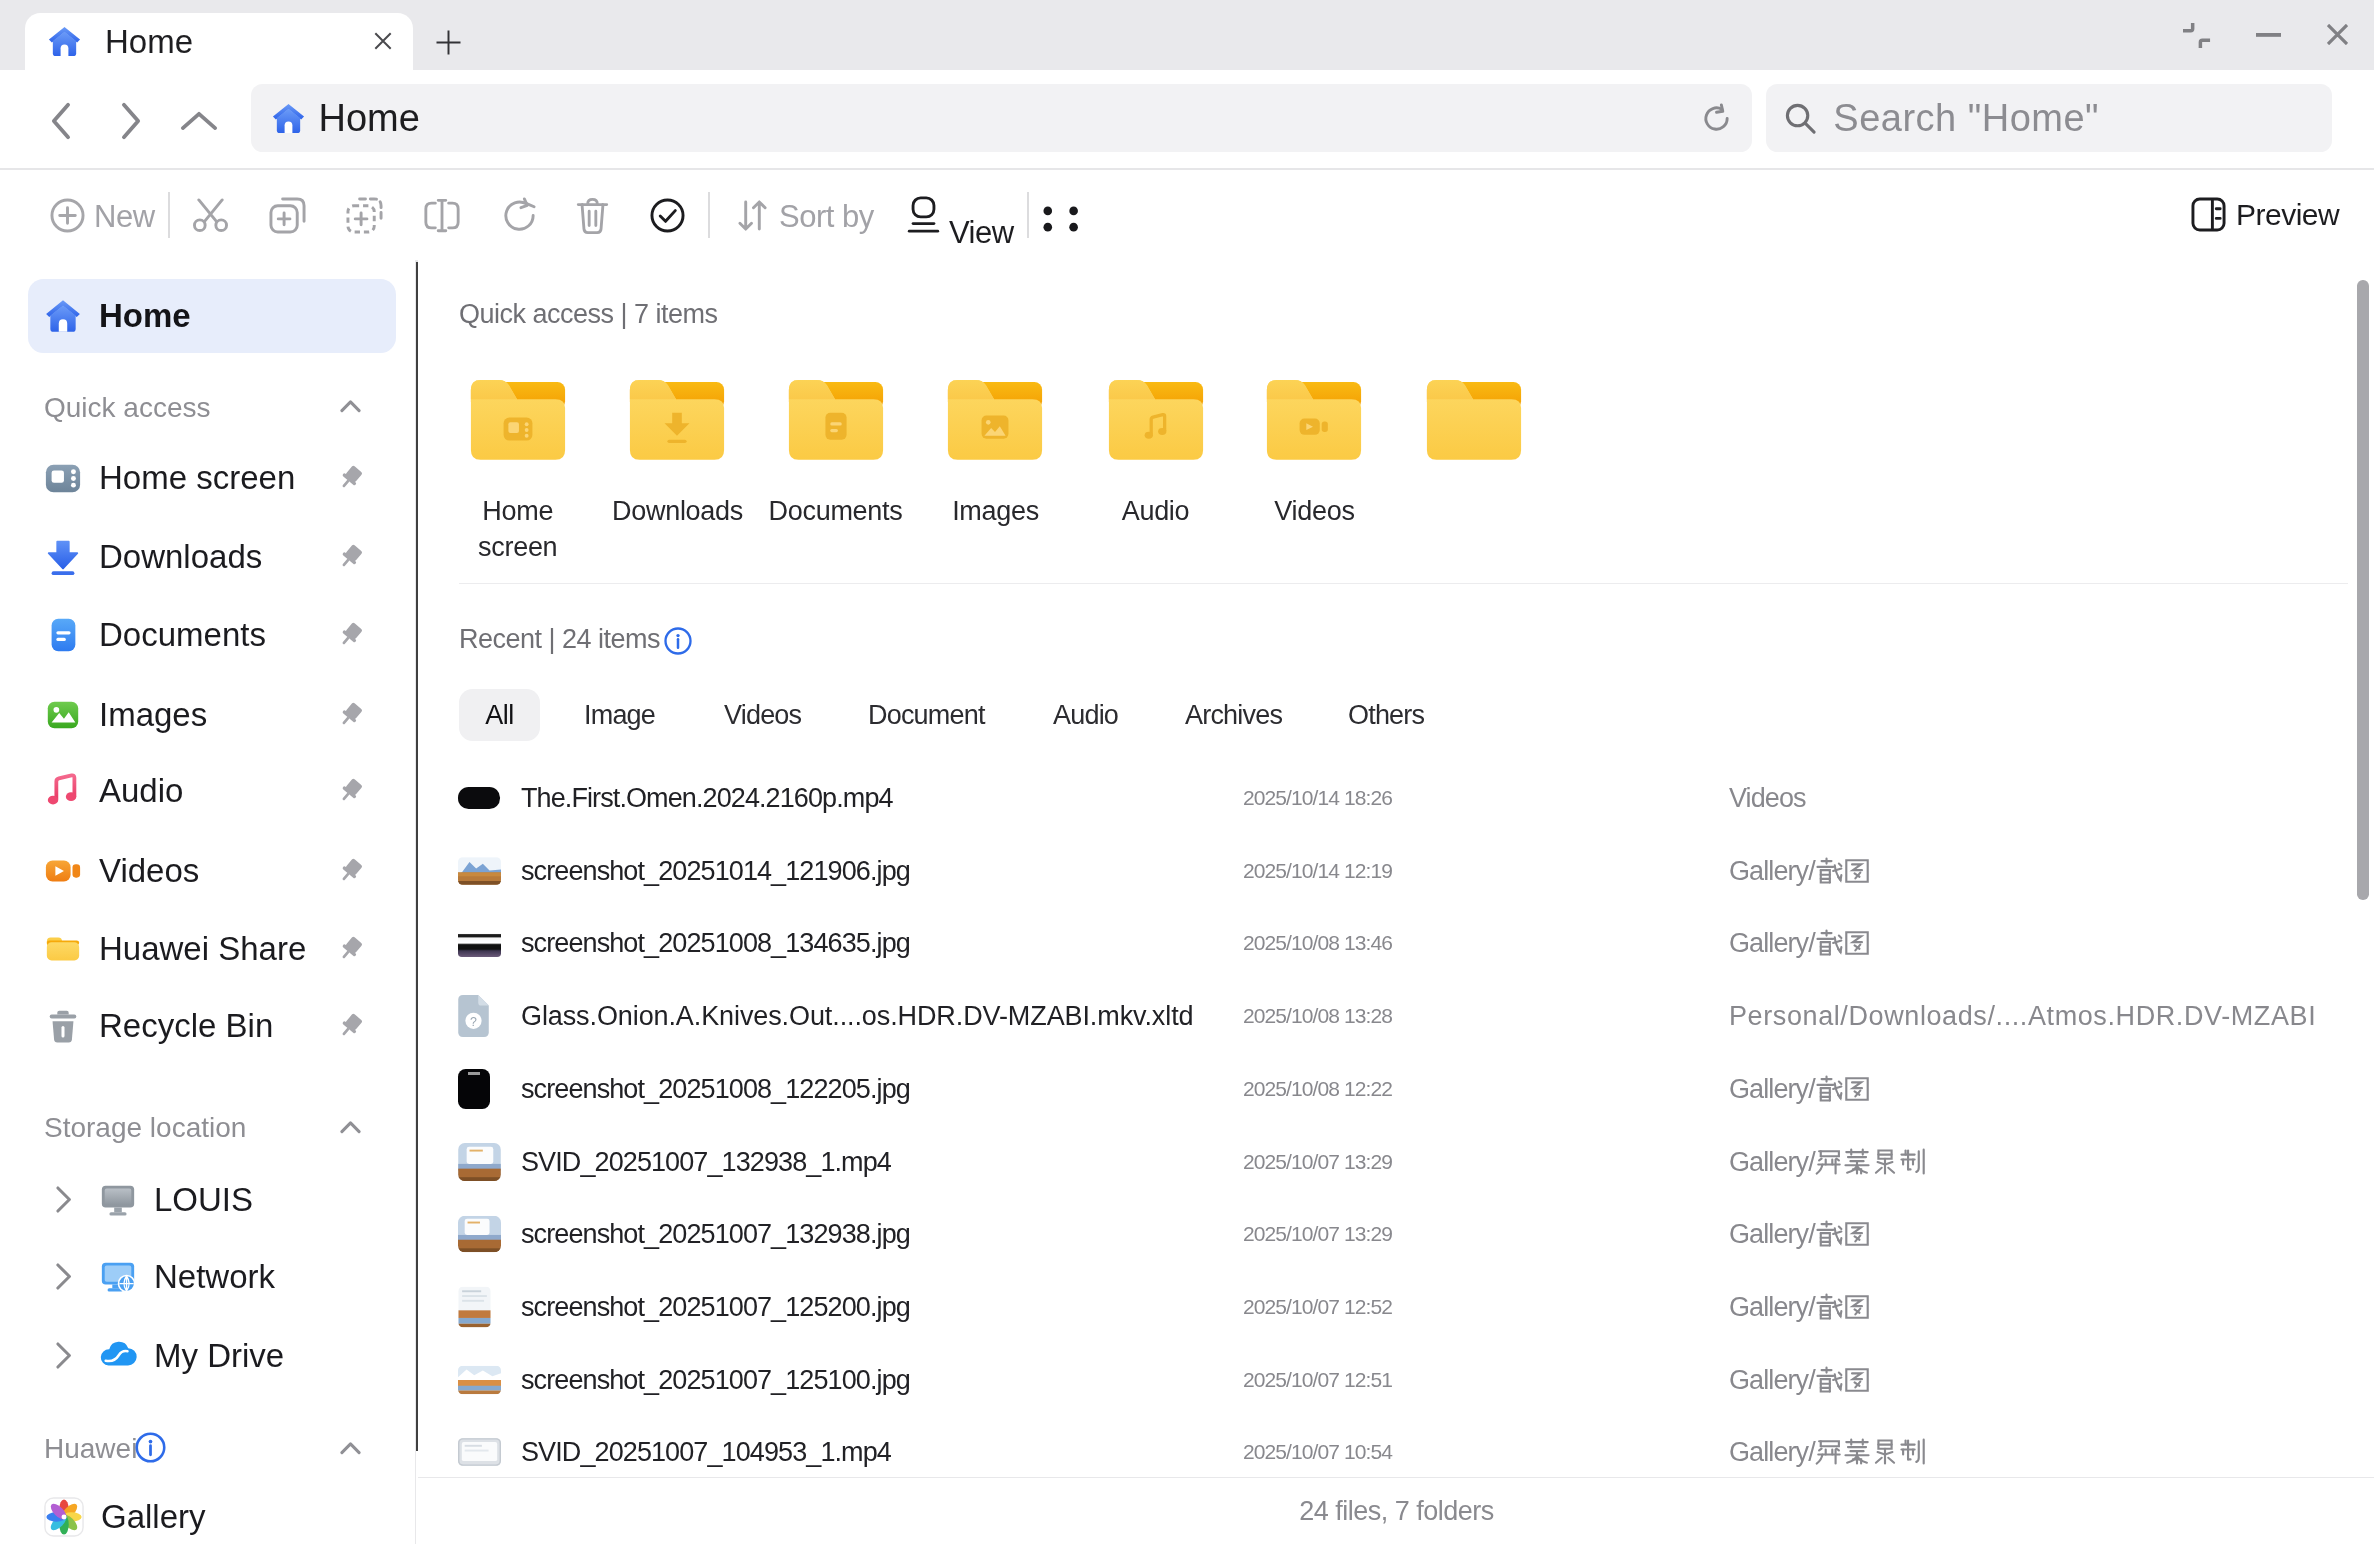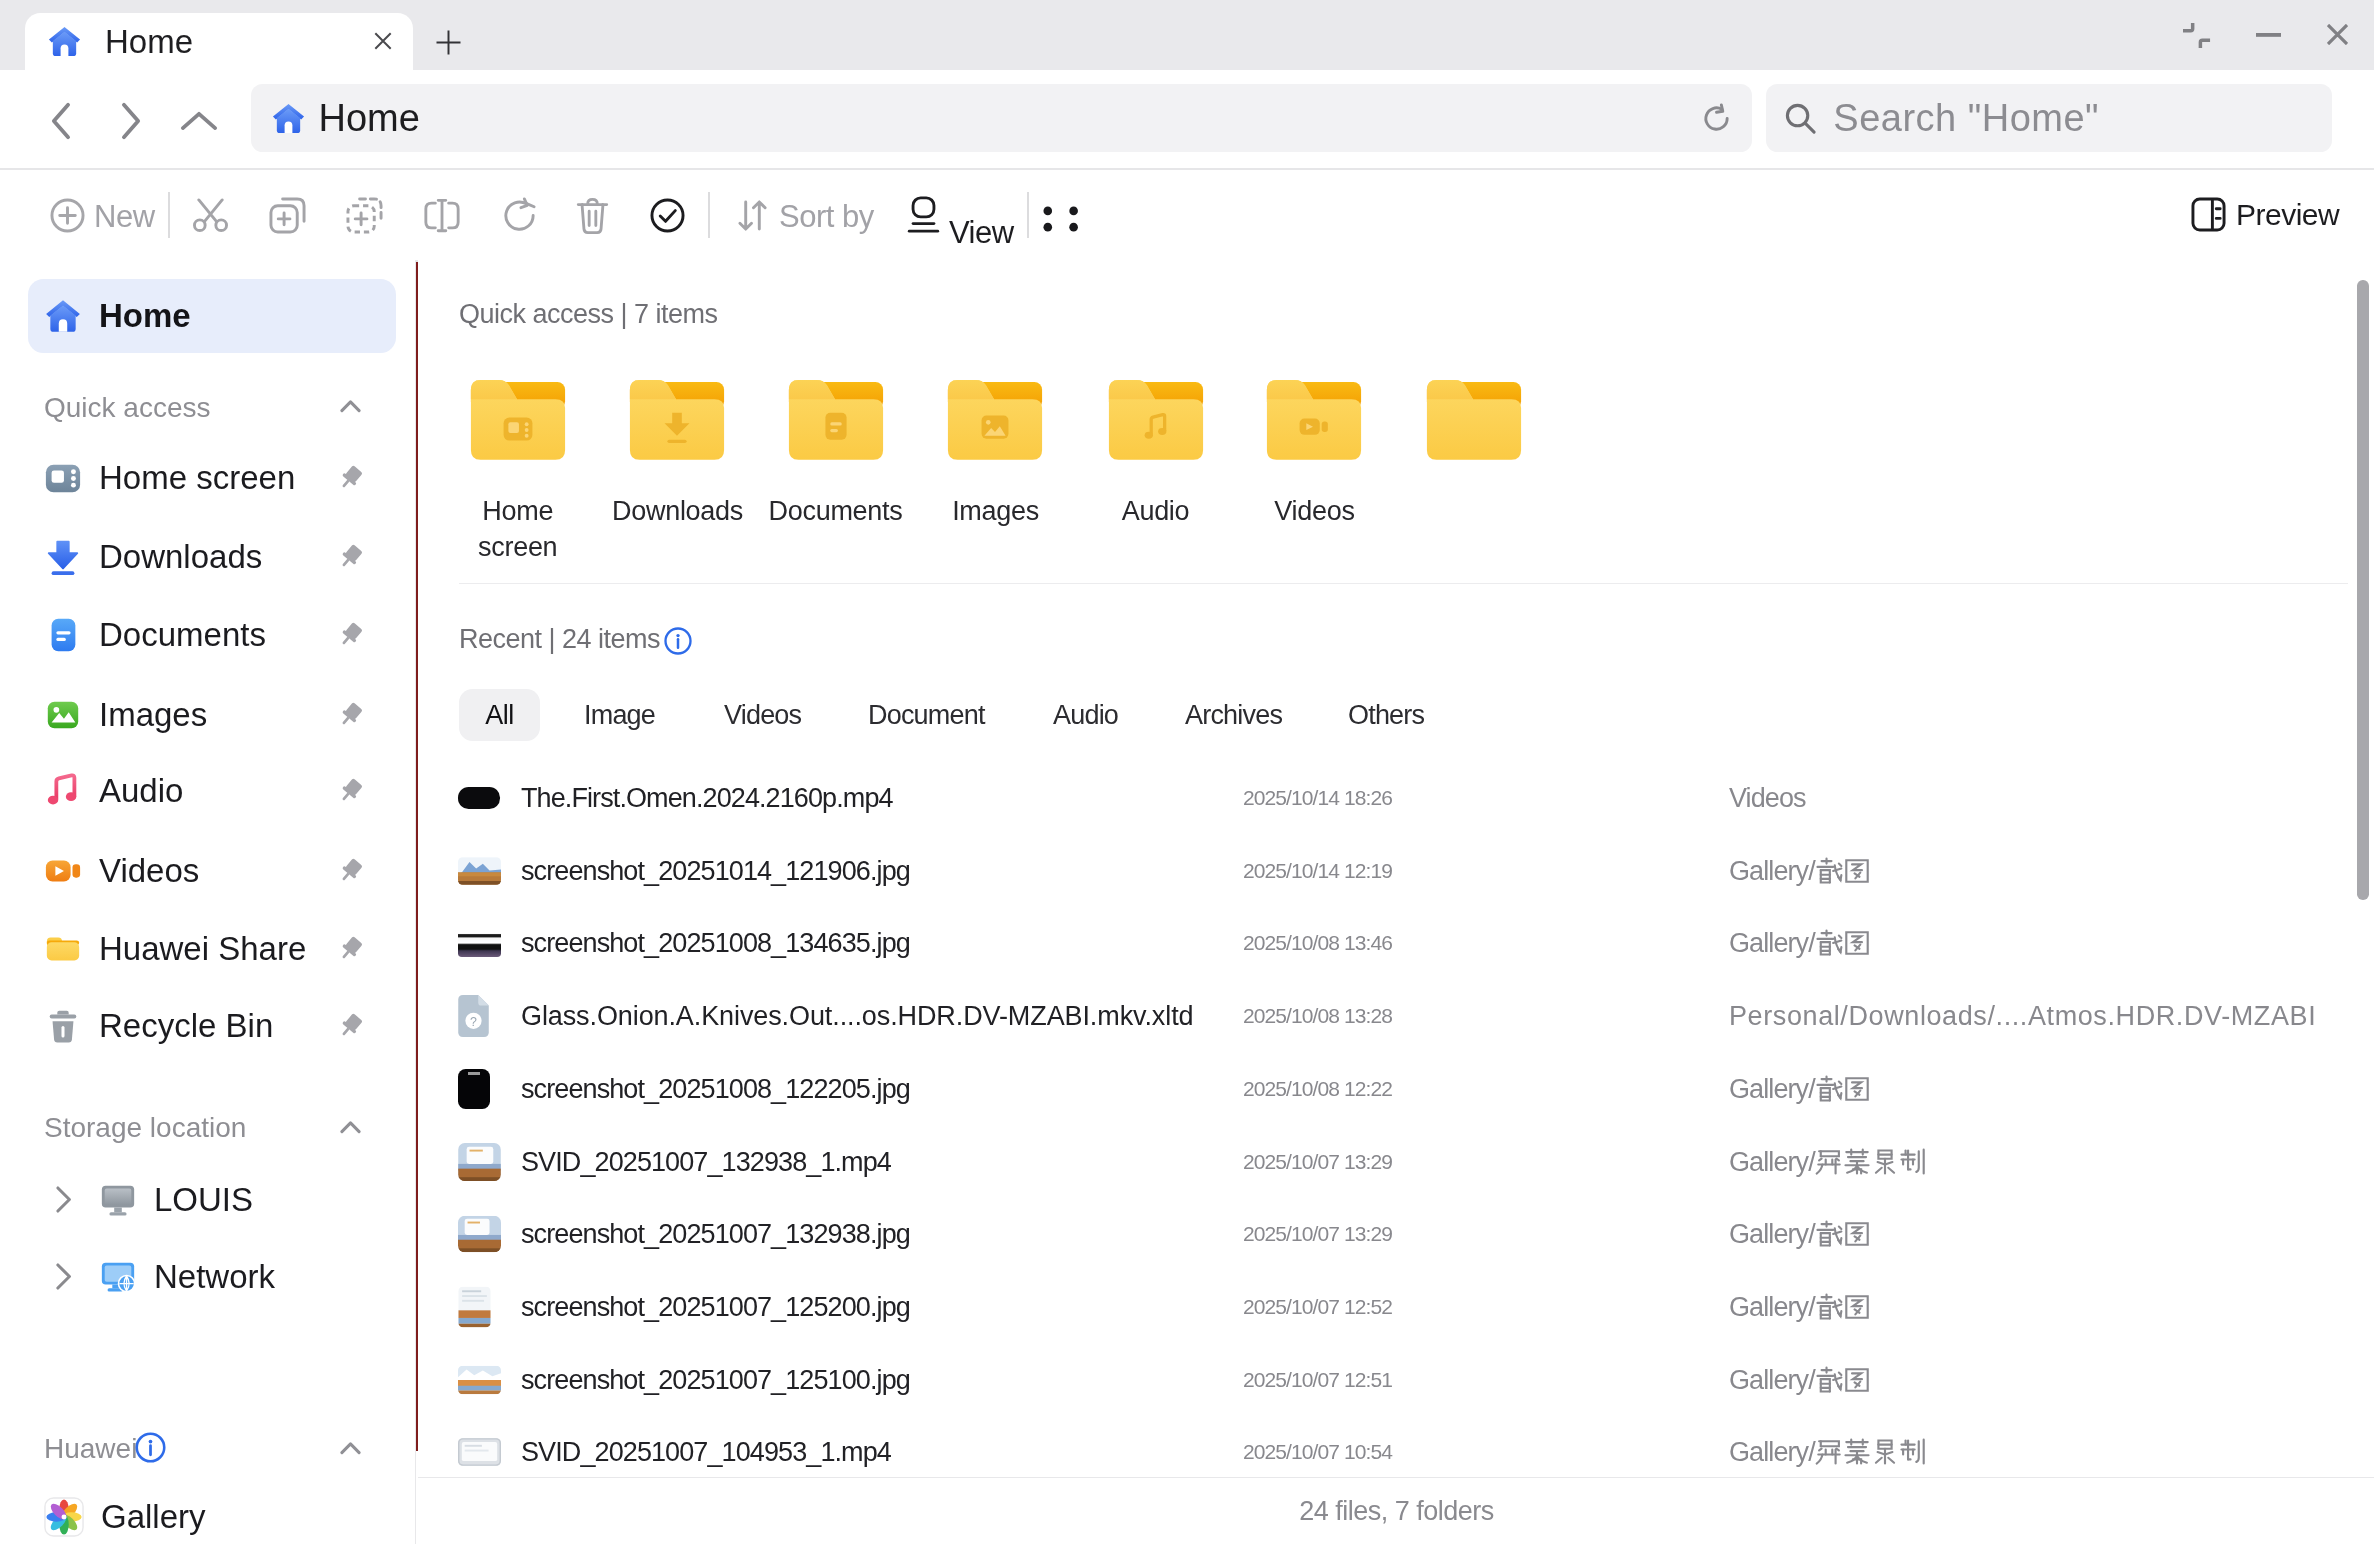--- a/index.html
+++ b/index.html
@@ -1,18 +1,18 @@
 <!DOCTYPE html>
 <html><head>
 <meta charset="utf-8">
 <style>
 *{margin:0;padding:0;box-sizing:border-box}
 html,body{width:2375px;height:1545px;font-family:"Liberation Sans",sans-serif;background:#fff;overflow:hidden}
 .abs{position:absolute}
-#stage{position:relative;width:2375px;height:1451px;background:#7f1d1d}
+#stage{position:relative;width:2375px;height:1451px;background:#404040}
 
 #tabbar{position:absolute;left:0;top:0;width:2375px;height:70px;background:#e9e9ec}
 #tab{position:absolute;left:25px;top:12.5px;width:388px;height:58px;background:#fff;border-radius:15.4px 15.4px 0 0;display:flex;align-items:center}
 #tab .ttl{font-size:33px;color:#1e1e21;margin-left:23px}
 #tab .tclose{position:absolute;right:20px;top:18px;width:20px;height:20px}
 #tplus{position:absolute;left:435px;top:29px;width:27px;height:27px}
 .winbtn{position:absolute;top:21px}
 
 #navrow{position:absolute;left:0;top:70px;width:2375px;height:98px;background:#fff}
 #addr{position:absolute;left:251px;top:14.4px;width:1501px;height:68px;background:#f2f2f4;border-radius:11.5px;display:flex;align-items:center}
@@ -435,20 +435,30 @@
       <svg class="abs" style="left:99px;top:20px" width="38" height="38" viewBox="0 0 40 40">
           <rect x="3" y="6" width="34" height="23" rx="4" fill="#4aa0f2"></rect>
           <rect x="6" y="9" width="28" height="17" rx="2" fill="#9dcdf8"></rect>
           <rect x="14" y="29" width="8" height="4" fill="#4aa0f2"></rect>
           <rect x="9" y="33" width="16" height="3.4" rx="1.7" fill="#4aa0f2"></rect>
           <circle cx="29" cy="28" r="8.5" fill="#4aa0f2" stroke="#fff" stroke-width="1.6"></circle>
           <path d="M29 20 V36 M21.5 28 H36.5 M29 20 Q23.5 28 29 36 M29 20 Q34.5 28 29 36" stroke="#fff" stroke-width="1.4" fill="none"></path>
         </svg>
       <div class="tx" style="left:154px">Network</div>
     </div>
+    <div class="sbrow" style="top:1056px">
+      <svg class="abs" style="left:55px;top:25px" width="17.3" height="29" viewBox="0 0 18 30">
+          <path d="M3 3 L15 15 L3 27" stroke="#8a8a8e" stroke-width="3.2" fill="none" stroke-linecap="round" stroke-linejoin="round"></path>
+        </svg>
+      <svg class="abs" style="left:99px;top:20px" width="38" height="38" viewBox="0 0 40 40">
+          <path d="M10,31 a8.5,8.5 0 0 1 0.8,-17 a10.5,10.5 0 0 1 20,-1.2 a7.5,7.5 0 0 1 -0.5,18.2 z" fill="#2196f3"></path>
+          <path d="M7,26 Q16,28 21,20 Q24,15 30,16" stroke="#fff" stroke-width="2.6" fill="none" stroke-linecap="round"></path>
+        </svg>
+      <div class="tx" style="left:154px">My Drive</div>
+    </div>
     <div class="sbhead" style="top:1173px">Huawei</div>
     <svg class="abs" style="left:134px;top:1171px" width="33" height="33" viewBox="0 0 36 36">
         <circle cx="18" cy="18" r="15" stroke="#2e6be9" stroke-width="2.8" fill="none"></circle>
         <circle cx="18" cy="11.5" r="2" fill="#2e6be9"></circle>
         <path d="M18 16 V26" stroke="#2e6be9" stroke-width="3" stroke-linecap="round"></path>
       </svg>
     <svg class="chev" style="top:1182px" width="21" height="12.5" viewBox="0 0 22 13">
         <path d="M2 11 L11 2 L20 11" stroke="#909095" stroke-width="3.2" fill="none" stroke-linecap="round" stroke-linejoin="round"></path>
       </svg>
     <div class="sbrow" style="top:1217px">

